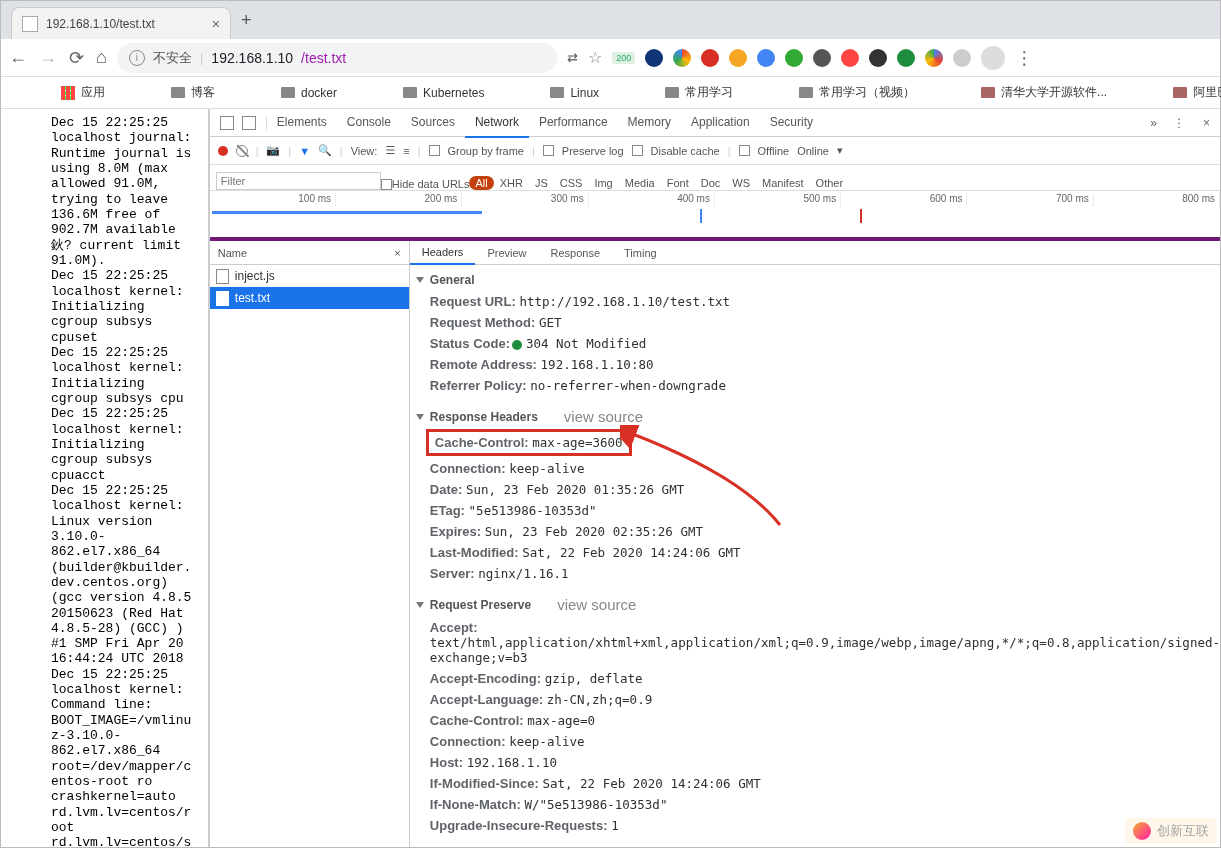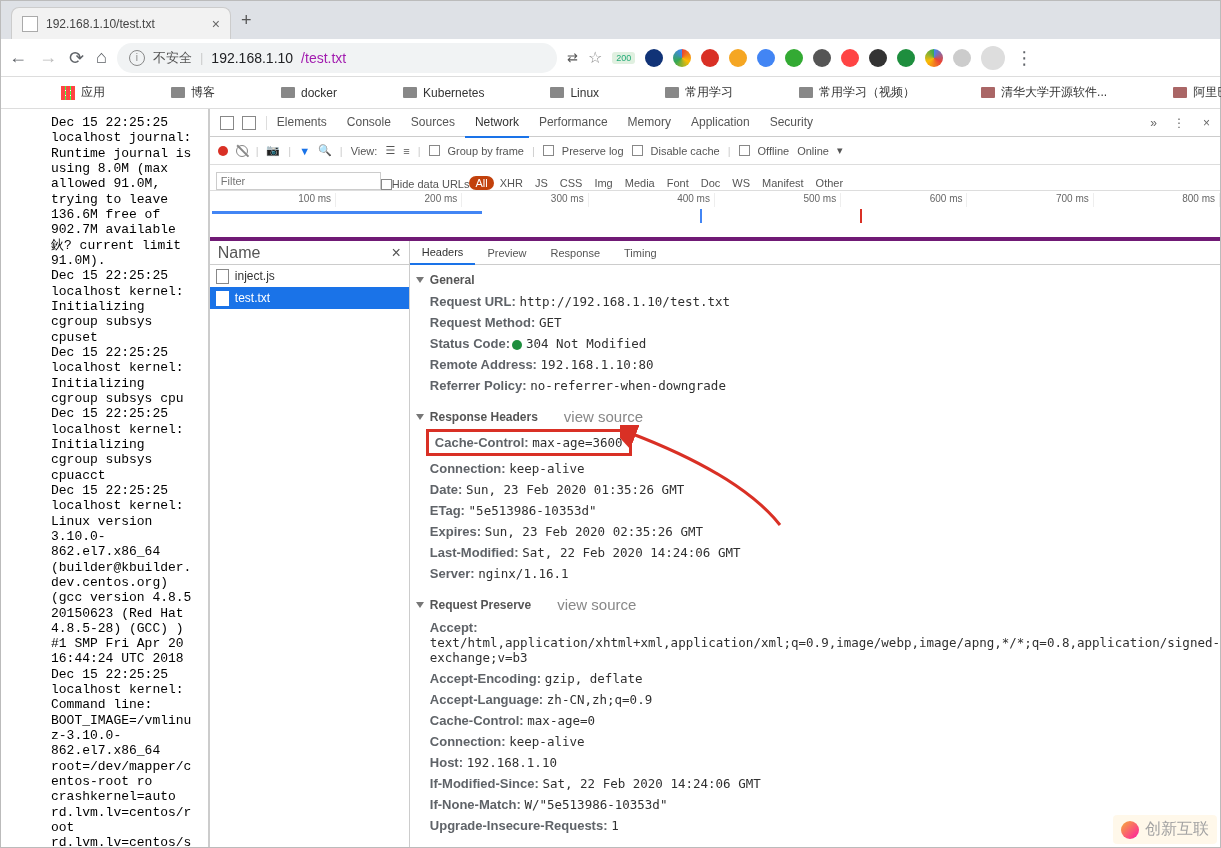--- a/index.html
+++ b/index.html
@@ -49,40 +49,40 @@
   .dt-filterbar { display: flex; align-items: flex-end; height: 26px; border-bottom: 1px solid #ddd; font-size: 11px; color: #555; }
   .filter-input { width: 165px; height: 18px; border: 1px solid #ccc; padding: 0 4px; font-size: 11px; color:#888; margin-left:6px;}
   .pill { padding: 1px 6px; border-radius: 8px; cursor: pointer; }
   .pill.active { background: #c2410c; color: #fff; }
   .timeline { height: 50px; border-bottom: 4px solid #701a75; position: relative; font-size: 10px; color: #666; padding-top:2px;}
   .tl-grid { display: flex; height: 14px; }
   .tl-cell { flex: 1; text-align: right; padding-right: 4px; border-right: 1px solid #eee; }
   .tl-bar { position: absolute; top: 20px; height: 3px; background: #4285f4; }
   .dt-body { flex: 1; display: flex; overflow: hidden; }
   .reqlist { width: 200px; border-right: 1px solid #ccc; display: flex; flex-direction: column; }
-  .reqlist-head { display:flex; align-items:center; justify-content:space-between; height: 24px; border-bottom: 1px solid #ccc; font-size: 16px; color: #555; padding: 0 8px; }
+  .reqlist-head { display:flex; align-items:center; justify-content:space-between; height: 24px; border-bottom: 1px solid #ccc; font-size: 11px; color: #555; padding: 0 8px; }
   .req-row { display: flex; align-items: center; height: 22px; padding: 0 6px; gap: 6px; font-size: 12px; }
   .req-row.sel { background: #1a73e8; color: #fff; }
   .file-ico { width: 13px; height: 15px; background: #fff; border: 1px solid #888; display: inline-block; }
   .req-row.sel .file-ico { border-color:#fff; }
   .detail { flex: 1; overflow: auto; font-size: 12px; position:relative;}
   .det-tabs { display: flex; height: 24px; border-bottom: 1px solid #ccc; font-size: 11px; align-items: center; position:sticky; top:0; background:#fff;}
   .det-tab { padding: 5px 12px; color: #555; }
   .det-tab.active { color: #333; border-bottom: 2px solid #1a73e8; }
   .sect { padding: 4px 0; }
   .sect-head { display: flex; align-items: center; gap: 6px; padding: 4px 6px; color: #555; font-size: 12px; }
   .tri { width: 0; height: 0; border-left: 4px solid transparent; border-right: 4px solid transparent; border-top: 6px solid #777; }
   .view-src { color: #888; font-size: 15px; margin-left: 20px; }
   .kv { padding: 3px 0 3px 20px; font-size: 13px; }
   .kv .k { color: #5f6368; font-weight:600;}
   .kv .v { color: #303030; font-family: Menlo, Consolas, monospace; font-size:12.5px;}
   .status-dot { width: 10px; height: 10px; border-radius: 50%; background: #1e8e3e; display: inline-block; margin: 0 4px 0 2px; vertical-align:middle;}
   .hl { border: 3px solid #d93025; padding: 3px 6px !important; display: inline-block; }
   .arrow-ann { position: absolute; pointer-events: none; }
-  .watermark { position:absolute; right:4px; bottom:4px; font-size:16px; color:#999; background:rgba(255,200,100,0.15); padding:4px 8px; border-radius:4px; opacity:0.9; display:flex; align-items:center; gap:6px;}
+  .watermark { position:absolute; right:4px; bottom:4px; font-size:13px; color:#999; background:rgba(255,200,100,0.15); padding:4px 8px; border-radius:4px; opacity:0.9; display:flex; align-items:center; gap:6px;}
   .watermark .logo { width:18px; height:18px; border-radius:50%; background:linear-gradient(135deg,#f5a623,#f09); }
   .star-icon::before{content:"☆"; color:#888; font-size:16px;}
   .translate-icon::before{content:"⇄"; color:#555;}
 </style>
 </head>
 <body>
 
 <div class="chrome">
   <div class="tabbar">
     <div class="tab">

